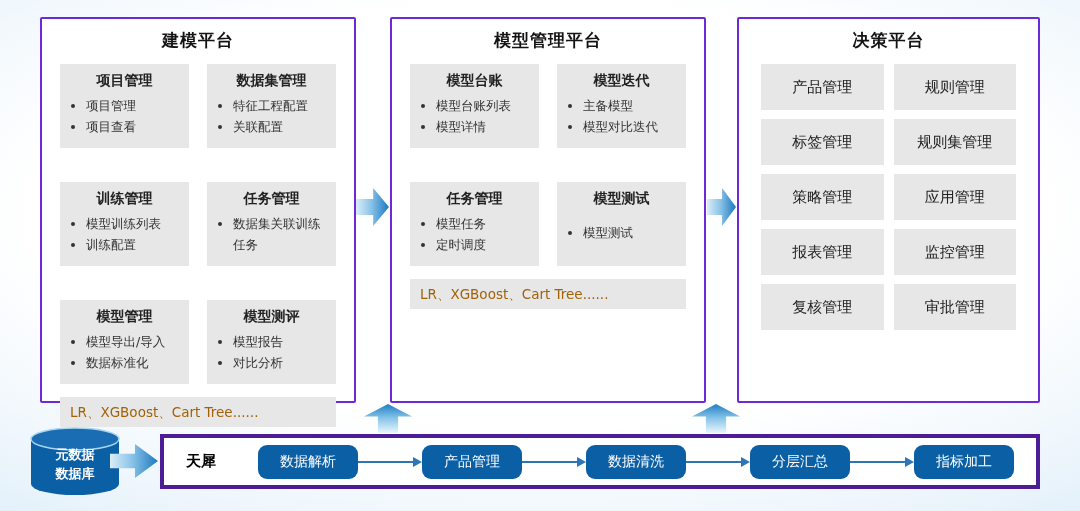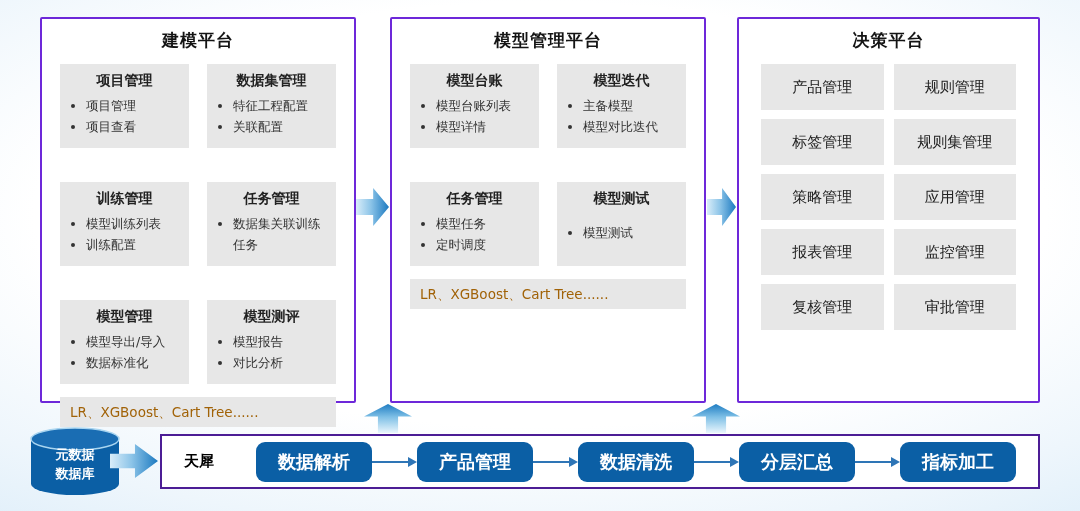--- a/index.html
+++ b/index.html
@@ -48,26 +48,26 @@
     clip-path: polygon(50% 0, 100% 43%, 71% 43%, 71% 100%, 29% 100%, 29% 43%, 0 43%);
     background: linear-gradient(180deg, #1f7dc3 0%, #7fc0e6 45%, #eaf6fd 100%);
   }
   .cylinder-wrap { position:absolute; left:27px; top:426px; width:96px; height:72px; }
   .cylinder-label {
     position:absolute; left:0; top:20px; width:96px; text-align:center;
     color:#ffffff; font-weight:bold; font-size:13px; line-height:1.45;
   }
   .pipeline {
     position:absolute; left:160px; top:434px; width:880px; height:55px;
-    background:#ffffff; border:2px solid #4c1d95; box-sizing:border-box;
+    background:#ffffff; border:4px solid #4c1d95; box-sizing:border-box;
     display:flex; align-items:center; padding:0 22px;
   }
   .engine-label { font-weight:bold; font-size:15px; color:#000000; margin-right:42px; flex:none; }
   .stage {
-    background:#0b5fa5; color:#ffffff; font-weight:bold; font-size:18px;
+    background:#0b5fa5; color:#ffffff; font-weight:normal; font-size:14px;
     padding:8px 22px; border-radius:9px; flex:none; white-space:nowrap;
   }
   .connector { flex:1 1 auto; display:flex; align-items:center; min-width:16px; }
   .connector-line { flex:1; height:2px; background:#2e75b6; }
   .connector-head {
     width:0; height:0; flex:none;
     border-left:9px solid #2e75b6; border-top:5.5px solid transparent; border-bottom:5.5px solid transparent;
   }
 </style>
 </head>

